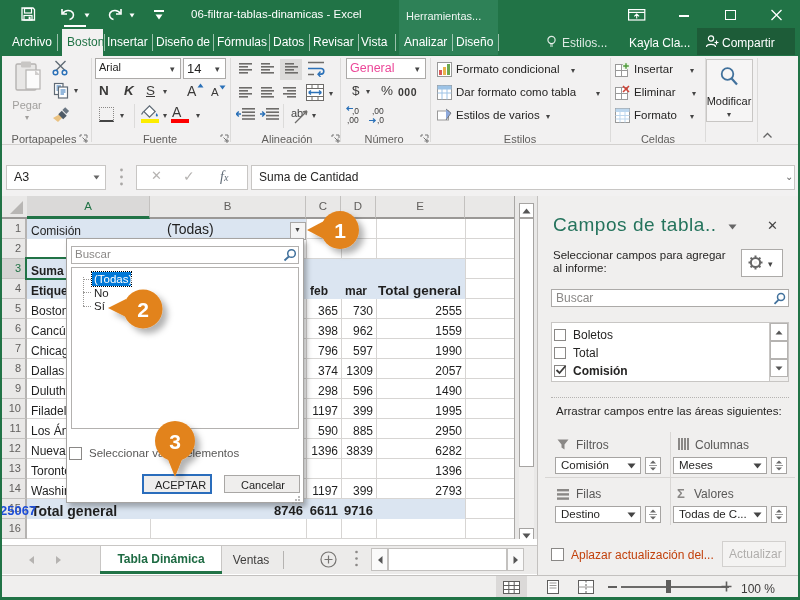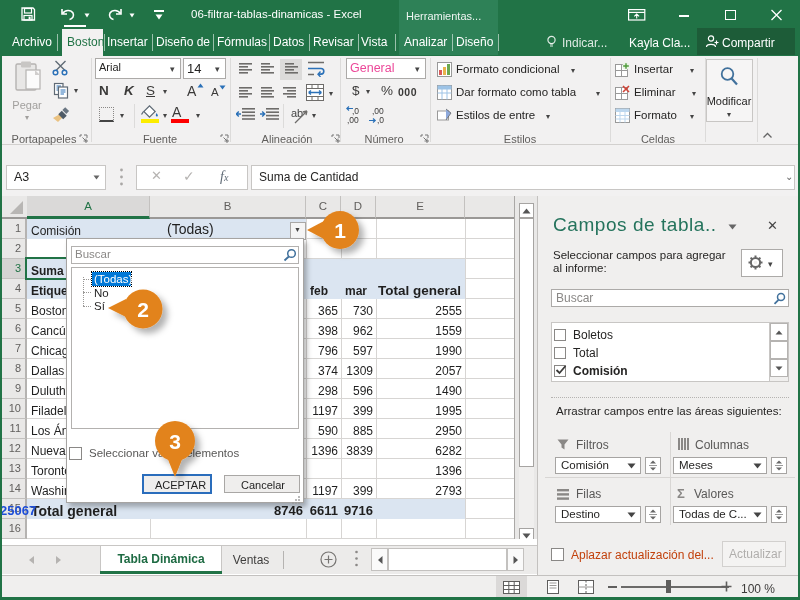--- a/index.html
+++ b/index.html
@@ -67,21 +67,21 @@
 <div class="ab" style="left:269px;top:34px;width:1px;height:17px;background:rgba(255,255,255,0.55);"></div>
 <div class="ab" style="left:309px;top:34px;width:1px;height:17px;background:rgba(255,255,255,0.55);"></div>
 <div class="ab" style="left:357.5px;top:34px;width:1px;height:17px;background:rgba(255,255,255,0.55);"></div>
 <div class="ab" style="left:394.5px;top:34px;width:1px;height:17px;background:rgba(255,255,255,0.55);"></div>
 <div class="ab" style="left:451.5px;top:34px;width:1px;height:17px;background:rgba(255,255,255,0.55);"></div>
 <div class="ab" style="left:497.5px;top:34px;width:1px;height:17px;background:rgba(255,255,255,0.55);"></div>
 <svg class="ab" style="left:546px;top:35px" width="11" height="14" viewBox="0 0 11 14">
 <circle cx="5.5" cy="5" r="3.6" fill="none" stroke="rgba(255,255,255,0.85)" stroke-width="1.2"></circle>
 <path d="M4 9 h3 M4 11 h3" stroke="rgba(255,255,255,0.85)" stroke-width="1.1"></path>
 </svg>
-<div class="tx" style="left:562px;top:36px;font-size:12px;color:rgba(255,255,255,0.85);font-weight:400;">Indicar...</div>
+<div class="tx" style="left:562px;top:36px;font-size:12px;color:rgba(255,255,255,0.85);font-weight:400;">Estilos...</div>
 <div class="tx" style="left:629px;top:36px;font-size:12px;color:#fff;font-weight:400;">Kayla Cla...</div>
 <div class="ab" style="left:697px;top:28px;width:98px;height:27px;background:#1d5c38;"></div>
 <svg class="ab" style="left:704px;top:34px" width="16" height="15" viewBox="0 0 16 15">
 <circle cx="7" cy="4.5" r="2.6" fill="none" stroke="#fff" stroke-width="1.2"></circle>
 <path d="M2.5 13 C2.5 9.5, 11.5 9.5, 11.5 13" fill="none" stroke="#fff" stroke-width="1.2"></path>
 <path d="M12.5 6.5 v4 M10.5 8.5 h4" stroke="#fff" stroke-width="1.2"></path>
 </svg>
 <div class="tx" style="left:722px;top:36px;font-size:12px;color:#fff;font-weight:400;">Compartir</div>
 <div class="ab" style="left:0px;top:56px;width:800px;height:89px;background:#f2f1f1;"></div>
 <div class="ab" style="left:0px;top:144px;width:800px;height:1px;background:#d2d0ce;"></div>
@@ -270,21 +270,21 @@
 <rect x="0.5" y="0.5" width="14" height="14" fill="#fff" stroke="#999"></rect>
 <rect x="0.5" y="0.5" width="14" height="4" fill="#9dc3e6"></rect>
 <path d="M0.5 8 h14 M5 0.5 v14 M10 0.5 v14" stroke="#9dc3e6" stroke-width="1"></path>
 </svg>
 <div class="tx" style="left:456px;top:86px;font-size:11.5px;color:#252423;font-weight:400;">Dar formato como tabla</div>
 <div class="tx" style="left:596px;top:89px;font-size:8px;color:#444;font-weight:400;">▾</div>
 <svg class="ab" style="left:437px;top:108px" width="15" height="15" viewBox="0 0 15 15">
 <rect x="0.5" y="3" width="11" height="9" fill="#fff" stroke="#999"></rect>
 <path d="M9 1 L14 5 L9 12" fill="#8faadc" stroke="#666" stroke-width="0.8"></path>
 </svg>
-<div class="tx" style="left:456px;top:109px;font-size:11.5px;color:#252423;font-weight:400;">Estilos de entre</div>
+<div class="tx" style="left:456px;top:109px;font-size:11.5px;color:#252423;font-weight:400;">Estilos de varios</div>
 <div class="tx" style="left:546px;top:112px;font-size:8px;color:#444;font-weight:400;">▾</div>
 <svg class="ab" style="left:615px;top:62px" width="15" height="15" viewBox="0 0 15 15">
 <rect x="0.5" y="2.5" width="12" height="12" fill="#fff" stroke="#999"></rect>
 <path d="M0.5 8.5 h12 M6.5 2.5 v12" stroke="#999"></path>
 <circle cx="11" cy="4" r="3.6" fill="#e9f2e4"></circle>
 <path d="M11 1.2 v5.6 M8.2 4 h5.6" stroke="#4e9a3a" stroke-width="1.4"></path>
 </svg>
 <div class="tx" style="left:634px;top:63px;font-size:11.5px;color:#252423;font-weight:400;">Insertar</div>
 <div class="tx" style="left:690px;top:66px;font-size:8px;color:#444;font-weight:400;">▾</div>
 <svg class="ab" style="left:615px;top:85px" width="15" height="15" viewBox="0 0 15 15">

